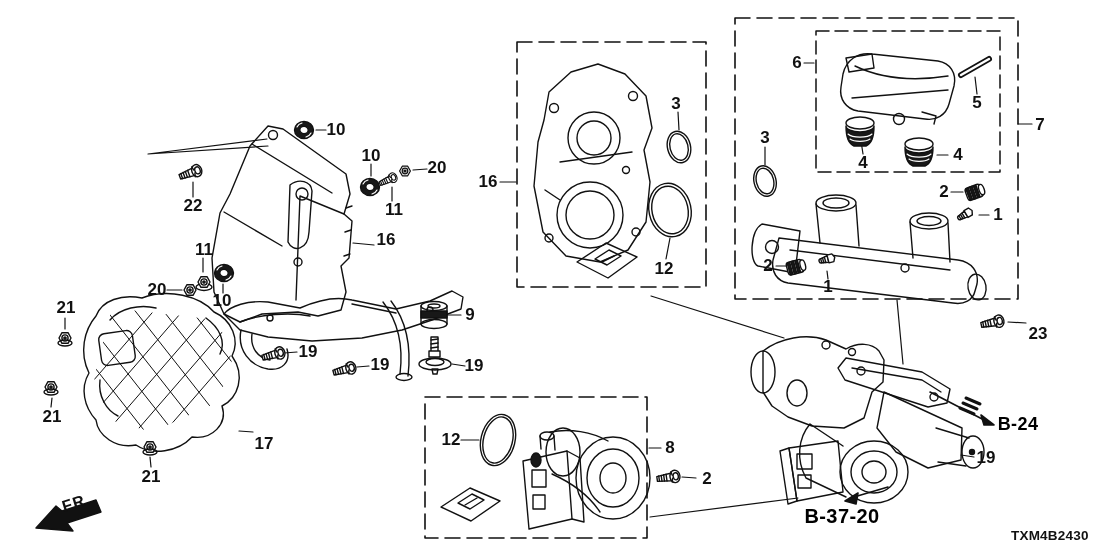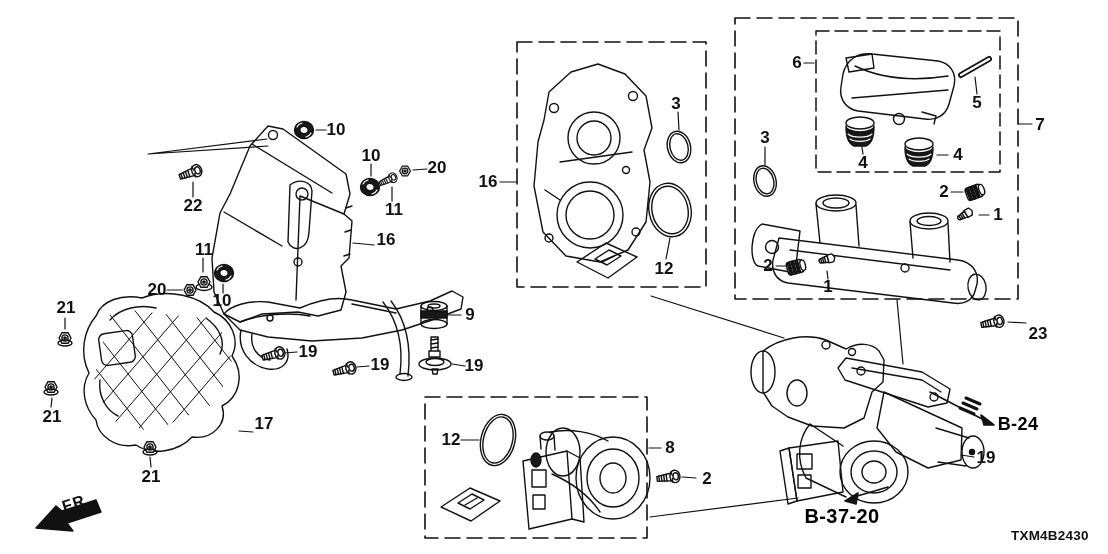--- a/index.html
+++ b/index.html
@@ -364,21 +364,21 @@
       <div class="callout" data-name="callout-11" style="left: 204px; top: 250px;">11</div>
       <div class="callout" data-name="callout-20" style="left: 157px; top: 290px;">20</div>
       <div class="callout" data-name="callout-10" style="left: 222px; top: 301px;">10</div>
       <div class="callout" data-name="callout-9" style="left: 470px; top: 315px;">9</div>
       <div class="callout" data-name="callout-19" style="left: 308px; top: 352px;">19</div>
       <div class="callout" data-name="callout-19" style="left: 380px; top: 365px;">19</div>
       <div class="callout" data-name="callout-18" style="left: 474px; top: 366px;">19</div>
       <div class="callout" data-name="callout-21" style="left: 66px; top: 308px;">21</div>
       <div class="callout" data-name="callout-21" style="left: 52px; top: 417px;">21</div>
       <div class="callout" data-name="callout-21" style="left: 151px; top: 477px;">21</div>
-      <div class="callout" data-name="callout-17" style="left: 264px; top: 424px;">17</div>
+      <div class="callout" data-name="callout-17" style="left: 264px; top: 444px;">17</div>
       <div class="callout" data-name="callout-3" style="left: 676px; top: 104px;">3</div>
       <div class="callout" data-name="callout-12" style="left: 664px; top: 269px;">12</div>
       <div class="callout" data-name="callout-6" style="left: 797px; top: 63px;">6</div>
       <div class="callout" data-name="callout-5" style="left: 977px; top: 103px;">5</div>
       <div class="callout" data-name="callout-4" style="left: 863px; top: 163px;">4</div>
       <div class="callout" data-name="callout-4" style="left: 958px; top: 155px;">4</div>
       <div class="callout" data-name="callout-2" style="left: 944px; top: 192px;">2</div>
       <div class="callout" data-name="callout-1" style="left: 998px; top: 215px;">1</div>
       <div class="callout" data-name="callout-3" style="left: 765px; top: 138px;">3</div>
       <div class="callout" data-name="callout-2" style="left: 768px; top: 266px;">2</div>

